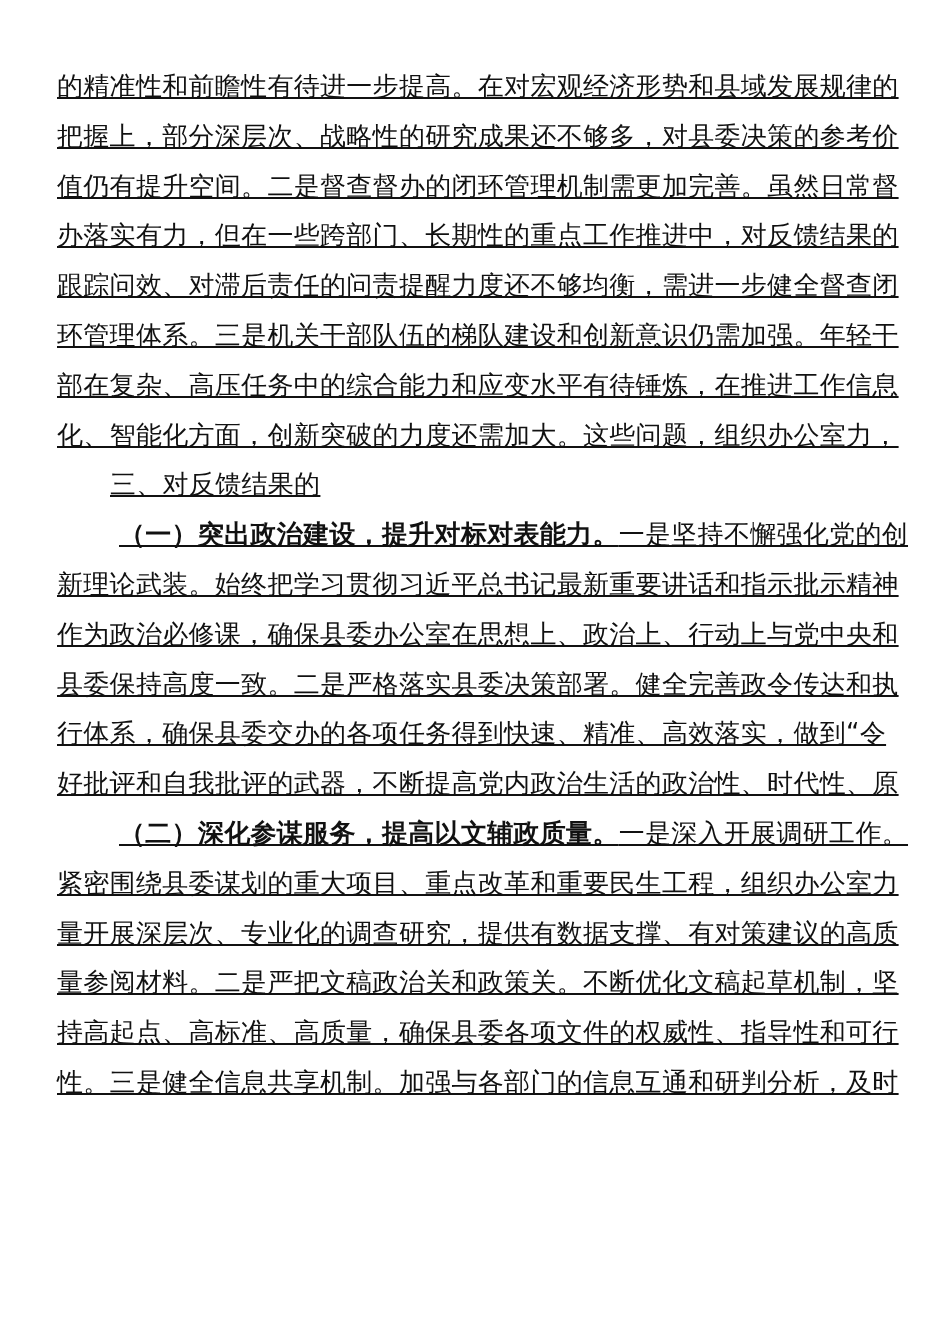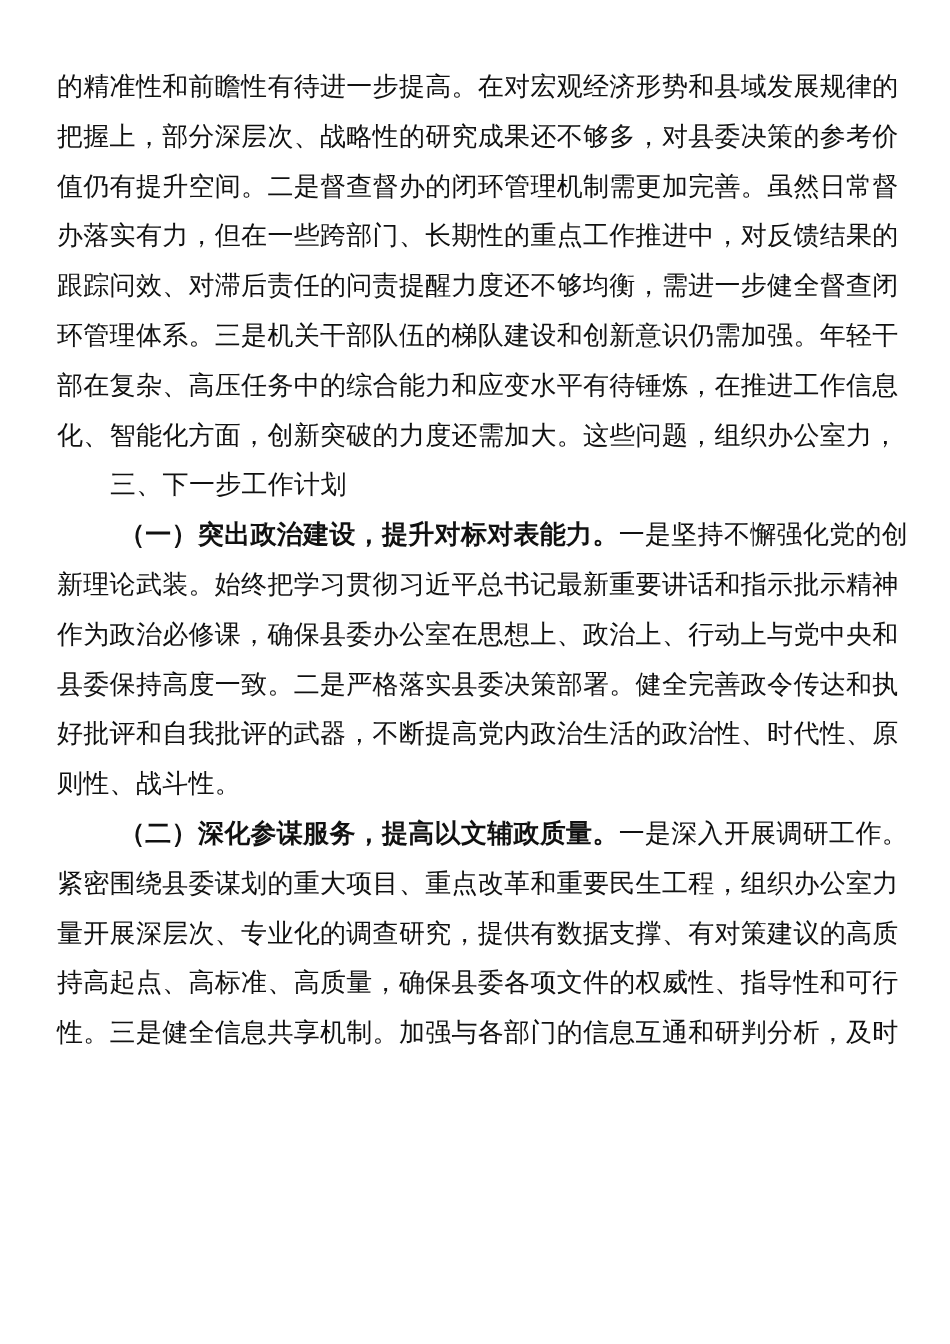--- a/index.html
+++ b/index.html
@@ -21,20 +21,21 @@
     font-family: "DejaVu Sans", "Liberation Sans", sans-serif;
     font-size: 26px;
     line-height: 49.8px;
     color: #111111;
     letter-spacing: 0.3px;
   }
   .line {
     white-space: nowrap;
     height: 49.8px;
     display: block;
+    text-decoration: underline;
   }
   .indent { padding-left: 53px; }
   .indent-bold { padding-left: 62px; }
   .section-heading {
     font-weight: normal;
     color: #111111;
   }
   .bold { font-weight: bold; }
 </style>
 </head>
@@ -46,32 +47,33 @@
     <span class="line">的精准性和前瞻性有待进一步提高。在对宏观经济形势和县域发展规律的</span>
     <span class="line">把握上，部分深层次、战略性的研究成果还不够多，对县委决策的参考价</span>
     <span class="line">值仍有提升空间。二是督查督办的闭环管理机制需更加完善。虽然日常督</span>
     <span class="line">办落实有力，但在一些跨部门、长期性的重点工作推进中，对反馈结果的</span>
     <span class="line">跟踪问效、对滞后责任的问责提醒力度还不够均衡，需进一步健全督查闭</span>
     <span class="line">环管理体系。三是机关干部队伍的梯队建设和创新意识仍需加强。年轻干</span>
     <span class="line">部在复杂、高压任务中的综合能力和应变水平有待锤炼，在推进工作信息</span>
     <span class="line">化、智能化方面，创新突破的力度还需加大。这些问题，组织办公室力，</span>
   </div>
 
-  <span class="line indent section-heading">三、下一步工作计划</span>
+  <span class="line indent section-heading">三、对反馈结果的</span>
 
   <div>
     <span class="line indent-bold"><span class="bold">（一）突出政治建设，提升对标对表能力。</span><span>一是坚持不懈强化党的创</span></span>
     <span class="line">新理论武装。始终把学习贯彻习近平总书记最新重要讲话和指示批示精神</span>
     <span class="line">作为政治必修课，确保县委办公室在思想上、政治上、行动上与党中央和</span>
     <span class="line">县委保持高度一致。二是严格落实县委决策部署。健全完善政令传达和执</span>
+    <span class="line">行体系，确保县委交办的各项任务得到快速、精准、高效落实，做到“令</span>
     <span class="line">好批评和自我批评的武器，不断提高党内政治生活的政治性、时代性、原</span>
-    <span class="line">则性、战斗性。</span>
   </div>
 
   <div>
     <span class="line indent-bold"><span class="bold">（二）深化参谋服务，提高以文辅政质量。</span><span>一是深入开展调研工作。</span></span>
     <span class="line">紧密围绕县委谋划的重大项目、重点改革和重要民生工程，组织办公室力</span>
     <span class="line">量开展深层次、专业化的调查研究，提供有数据支撑、有对策建议的高质</span>
+    <span class="line">量参阅材料。二是严把文稿政治关和政策关。不断优化文稿起草机制，坚</span>
     <span class="line">持高起点、高标准、高质量，确保县委各项文件的权威性、指导性和可行</span>
     <span class="line">性。三是健全信息共享机制。加强与各部门的信息互通和研判分析，及时</span>
   </div>
 
 </div>
 
 </body></html>

